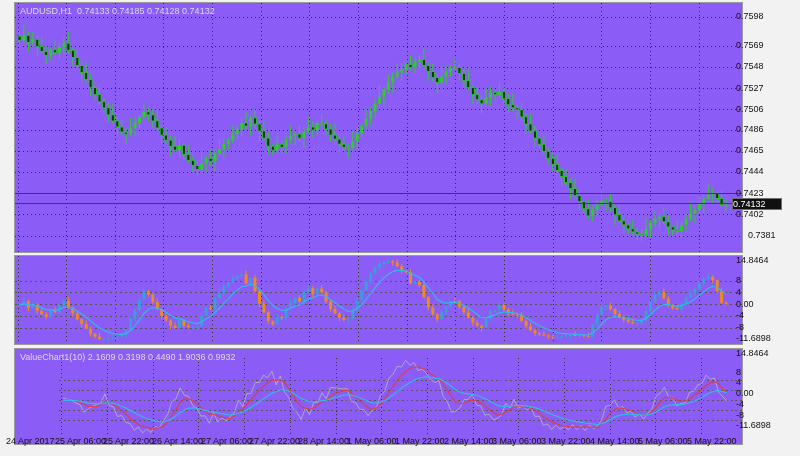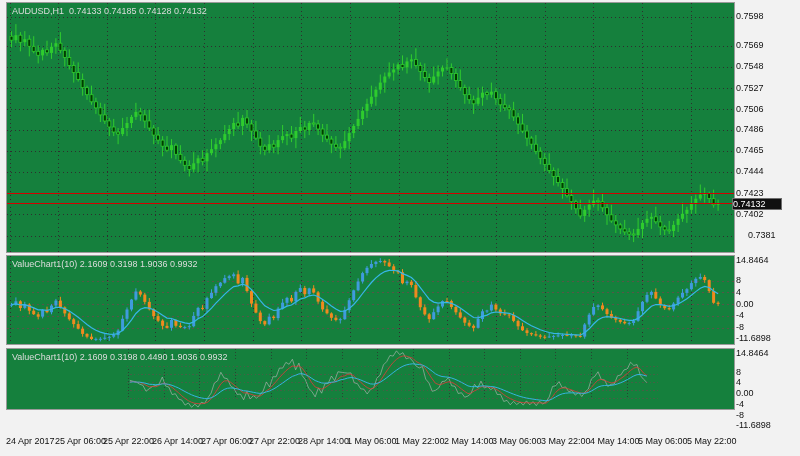--- a/index.html
+++ b/index.html
@@ -1,21 +1,21 @@
 <!DOCTYPE html>
 <html><head>
 <meta charset="utf-8">
 <style>
   * { margin:0; padding:0; box-sizing:border-box; }
   html,body { background:#ffffff; font-family:"Liberation Sans", sans-serif; }
   .window { position:relative; width:800px; height:456px; background:#f2f2f2; overflow:hidden; }
-  .panel { position:absolute; left:6px; background:#15803d; border:1px solid #9a9a9a; }
+  .panel { position:absolute; left:14px; background:#8b5cf6; border:1px solid #9a9a9a; }
   #main-panel { top:2px; width:729px; height:251px; }
   #ind1-panel { top:255px; width:729px; height:90px; }
-  #ind2-panel { top:348px; width:729px; height:62px;padding-left:44px; }
+  #ind2-panel { top:348px; width:729px; height:97px;padding-left:44px; }
   .panel svg { display:block; width:100%; height:100%; }
   .overlay-label { position:absolute; left:5px; top:3px; color:#dcdcdc; font-size:9px; white-space:pre; z-index:3; }
   #price-axis { position:absolute; left:731px; top:0; width:69px; height:432px; }
   .axis-label { position:absolute; left:5px; color:#111; font-size:9px; line-height:9px; white-space:nowrap; }
   #time-axis { position:absolute; left:0; top:432px; width:780px; height:24px; }
   .time-label { position:absolute; top:5px; color:#111; font-size:9px; line-height:9px; white-space:nowrap; }
   #bid-box { position:absolute; left:732px; width:50px; height:12px; background:#101010; color:#fff;
              font-size:9px; line-height:11px; padding-left:0; border:1px solid #6e6e6e; z-index:4; }
 </style>
 </head>
@@ -714,21 +714,20 @@
         <line x1="697.7" y1="18.9" x2="697.7" y2="26.9" stroke="#ef8a1f" stroke-width="1"></line>
         <rect x="696.2" y="21.0" width="3" height="3.1" fill="#ef8a1f"></rect>
         <line x1="702.2" y1="23.4" x2="702.2" y2="36.9" stroke="#ef8a1f" stroke-width="1"></line>
         <rect x="700.7" y="24.1" width="3" height="11.0" fill="#ef8a1f"></rect>
         <line x1="706.6" y1="31.9" x2="706.6" y2="47.8" stroke="#ef8a1f" stroke-width="1"></line>
         <rect x="705.1" y="35.1" width="3" height="11.7" fill="#ef8a1f"></rect>
         <line x1="711.1" y1="45.3" x2="711.1" y2="50.1" stroke="#ef8a1f" stroke-width="1"></line>
         <rect x="709.6" y="46.7" width="3" height="1.2" fill="#ef8a1f"></rect>
         <path d="M4.5,48.6 L8.9,47.9 L13.4,48.8 L17.8,48.7 L22.3,50.1 L26.7,51.9 L31.2,53.8 L35.6,53.8 L40.0,54.4 L44.5,53.3 L48.9,51.4 L53.4,51.4 L57.8,52.7 L62.3,55.1 L66.7,58.0 L71.2,61.2 L75.6,64.9 L80.0,68.4 L84.5,71.7 L88.9,74.2 L93.4,76.1 L97.8,77.4 L102.3,78.1 L106.7,78.3 L111.1,77.5 L115.6,74.2 L120.0,69.6 L124.5,63.8 L128.9,57.5 L133.4,53.3 L137.8,51.7 L142.3,52.1 L146.7,53.8 L151.1,56.2 L155.6,59.3 L160.0,62.1 L164.5,62.5 L168.9,64.1 L173.4,65.7 L177.8,66.9 L182.3,67.6 L186.7,65.9 L191.1,62.8 L195.6,60.6 L200.0,56.5 L204.5,52.1 L208.9,47.2 L213.4,42.7 L217.8,38.1 L222.2,34.1 L226.7,30.6 L231.1,29.9 L235.6,28.1 L240.0,29.7 L244.5,33.6 L248.9,38.7 L253.3,44.6 L257.8,49.9 L262.2,52.3 L266.7,54.5 L271.1,54.0 L275.6,52.4 L280.0,50.1 L284.5,49.0 L288.9,46.1 L293.3,43.0 L297.8,41.9 L302.2,39.8 L306.7,39.0 L311.1,40.5 L315.6,43.4 L320.0,46.5 L324.4,49.9 L328.9,53.0 L333.3,55.3 L337.8,55.0 L342.2,52.6 L346.7,48.5 L351.1,43.4 L355.6,37.5 L360.0,31.8 L364.4,26.5 L368.9,21.9 L373.3,18.2 L377.8,15.6 L382.2,14.4 L386.7,14.5 L391.1,14.9 L395.5,17.6 L400.0,19.4 L404.4,21.5 L408.9,25.9 L413.3,31.6 L417.8,37.5 L422.2,43.2 L426.7,46.1 L431.1,47.1 L435.5,46.6 L440.0,46.3 L444.4,47.3 L448.9,49.4 L453.3,52.1 L457.8,55.3 L462.2,58.5 L466.6,61.5 L471.1,61.8 L475.5,60.4 L480.0,59.1 L484.4,56.8 L488.9,56.0 L493.3,56.4 L497.8,56.8 L502.2,57.3 L506.6,59.0 L511.1,61.5 L515.5,64.4 L520.0,67.2 L524.4,69.7 L528.9,71.8 L533.3,73.8 L537.8,75.3 L542.2,76.5 L546.6,77.3 L551.1,77.7 L555.5,78.0 L560.0,78.3 L564.4,78.5 L568.9,78.8 L573.3,79.2 L577.7,76.8 L582.2,72.8 L586.6,68.0 L591.1,63.8 L595.5,61.5 L600.0,60.7 L604.4,61.0 L608.8,61.6 L613.3,62.5 L617.7,63.6 L622.2,64.3 L626.6,64.4 L631.1,62.4 L635.5,58.7 L640.0,54.3 L644.4,50.2 L648.8,48.5 L653.3,48.6 L657.7,49.4 L662.2,50.3 L666.6,49.7 L671.1,47.9 L675.5,45.4 L679.9,42.7 L684.4,39.2 L688.8,35.6 L693.3,32.3 L697.7,30.5 L702.2,31.5 L706.6,34.9 L711.1,37.8 " fill="none" stroke="#37b6e8" stroke-width="1.2"></path>
       </svg>
-    <div class="overlay-label">ValueChart1(10) 2.1609 0.3198 1.9036 0.9932</div>
   </div>
 
   <div class="panel" id="ind2-panel">
     <svg id="ind2-svg" viewBox="0 0 727 82">
         <line x1="3" y1="0" x2="3" y2="82" stroke="#2e2e2e" stroke-dasharray="1,3" shape-rendering="crispEdges"></line>
         <line x1="51.642857142857146" y1="0" x2="51.642857142857146" y2="82" stroke="#2e2e2e" stroke-dasharray="1,3" shape-rendering="crispEdges"></line>
         <line x1="100.28571428571429" y1="0" x2="100.28571428571429" y2="82" stroke="#2e2e2e" stroke-dasharray="1,3" shape-rendering="crispEdges"></line>
         <line x1="148.92857142857144" y1="0" x2="148.92857142857144" y2="82" stroke="#2e2e2e" stroke-dasharray="1,3" shape-rendering="crispEdges"></line>
         <line x1="197.57142857142858" y1="0" x2="197.57142857142858" y2="82" stroke="#2e2e2e" stroke-dasharray="1,3" shape-rendering="crispEdges"></line>
         <line x1="246.21428571428572" y1="0" x2="246.21428571428572" y2="82" stroke="#2e2e2e" stroke-dasharray="1,3" shape-rendering="crispEdges"></line>

